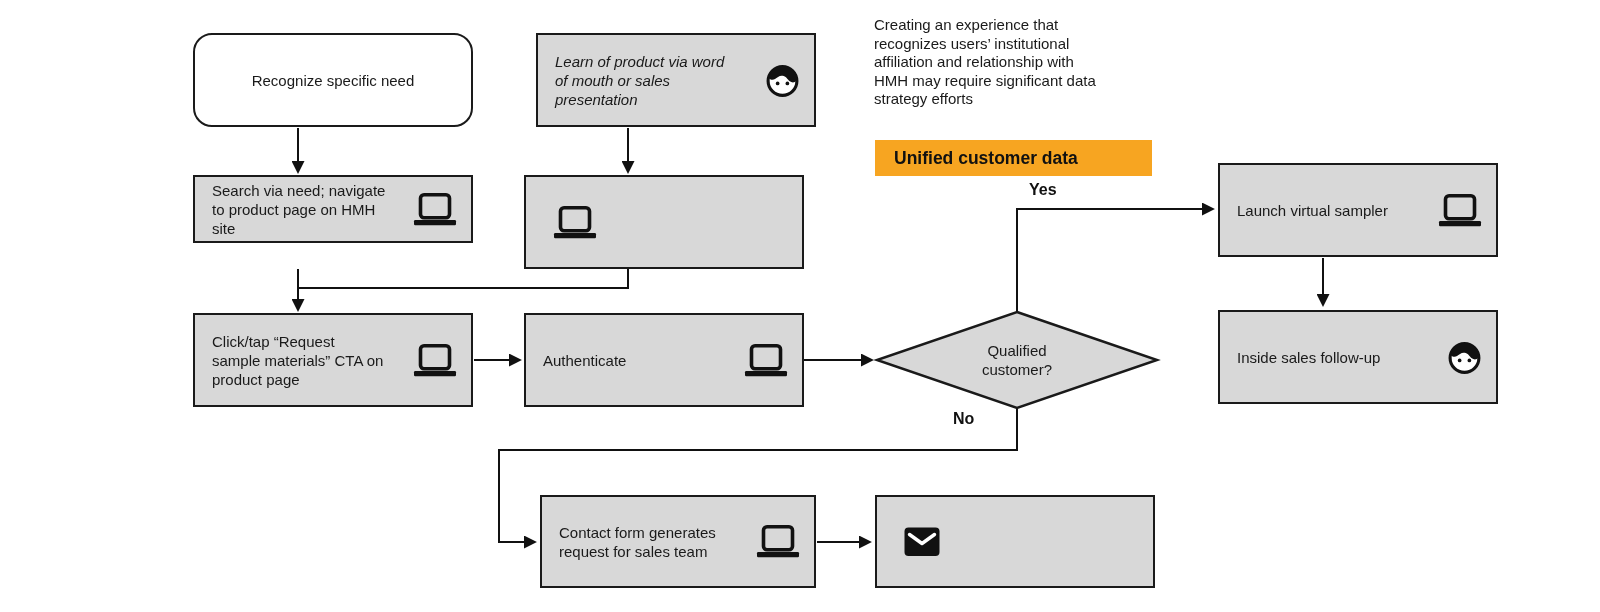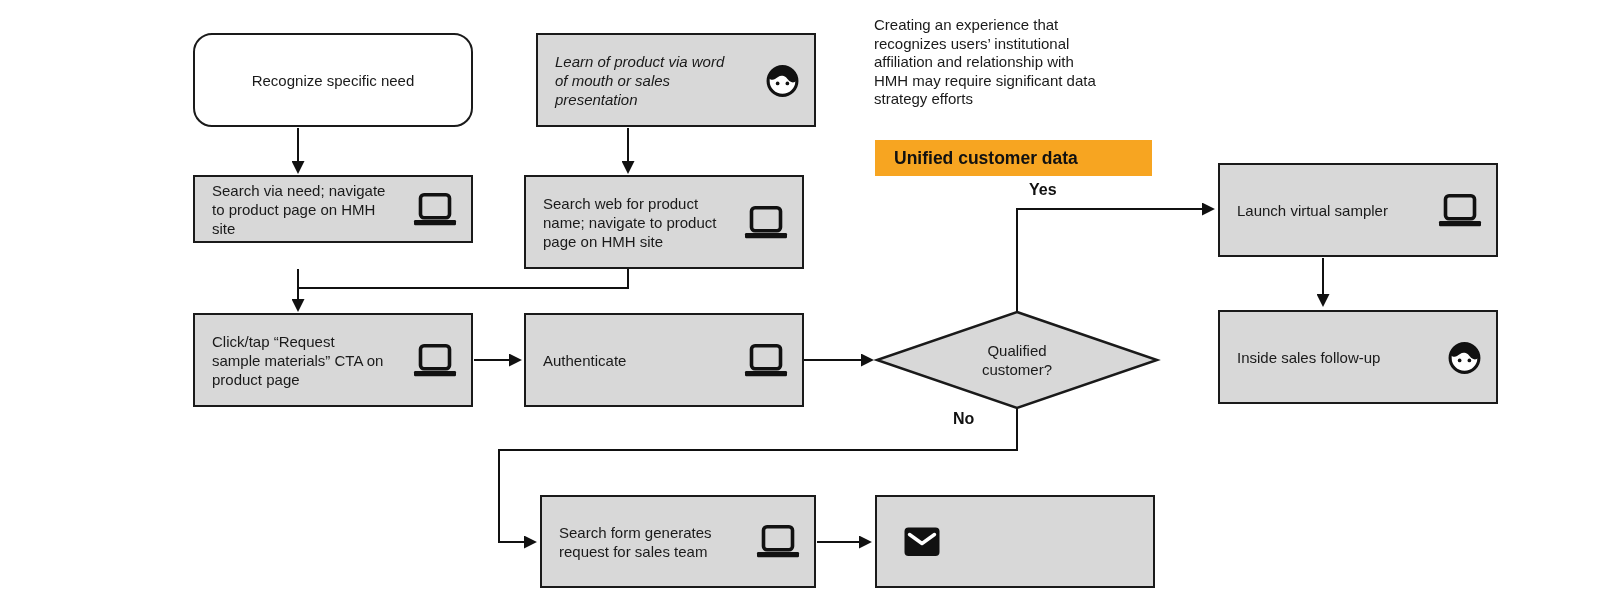--- a/index.html
+++ b/index.html
@@ -94,23 +94,20 @@
 site</div>
     <span class="icon">
       <svg width="44" height="33" viewBox="0 0 44 33">
         <rect x="7.5" y="1.8" width="29" height="23" rx="3.5" fill="none" stroke="#111111" stroke-width="3.6"></rect>
         <rect x="1" y="27" width="42" height="5.2" rx="1.2" fill="#111111"></rect>
       </svg>
     </span>
   </div>
 
   <div class="node" style="left:524px;top:175px;width:280px;height:94px;">
-    <div class="node-label">Search web for product
-name; navigate to product
-page on HMH site</div>
     <span class="icon">
       <svg width="44" height="33" viewBox="0 0 44 33">
         <rect x="7.5" y="1.8" width="29" height="23" rx="3.5" fill="none" stroke="#111111" stroke-width="3.6"></rect>
         <rect x="1" y="27" width="42" height="5.2" rx="1.2" fill="#111111"></rect>
       </svg>
     </span>
   </div>
 
   <div class="node" style="left:193px;top:313px;width:280px;height:94px;">
     <div class="node-label">Click/tap “Request
@@ -153,21 +150,21 @@
       <svg width="35" height="35" viewBox="0 0 36 36">
         <circle cx="18" cy="18.5" r="14.8" fill="#ffffff" stroke="#111111" stroke-width="3.2"></circle>
         <path d="M4.1 14.6 C6.4 7 11.5 3.3 18 3.3 C25.5 3.3 31.1 7.7 33.1 15 C33.5 16.4 33.1 17.6 32.2 18.5 C30.4 20.3 27.5 20.4 25.5 18.8 C22.9 16.7 21.5 13.6 18.1 13.2 C14.7 12.8 12.5 15.1 10.3 16.5 C8.3 17.7 5.7 17.4 4.4 15.9 Z" fill="#111111"></path>
         <circle cx="13" cy="21" r="1.9" fill="#111111"></circle>
         <circle cx="23" cy="21" r="1.9" fill="#111111"></circle>
       </svg>
     </span>
   </div>
 
   <div class="node" style="left:540px;top:495px;width:276px;height:93px;">
-    <div class="node-label">Search form generates
+    <div class="node-label">Contact form generates
 request for sales team</div>
     <span class="icon">
       <svg width="44" height="33" viewBox="0 0 44 33">
         <rect x="7.5" y="1.8" width="29" height="23" rx="3.5" fill="none" stroke="#111111" stroke-width="3.6"></rect>
         <rect x="1" y="27" width="42" height="5.2" rx="1.2" fill="#111111"></rect>
       </svg>
     </span>
   </div>
 
   <div class="node" style="left:875px;top:495px;width:280px;height:93px;">

